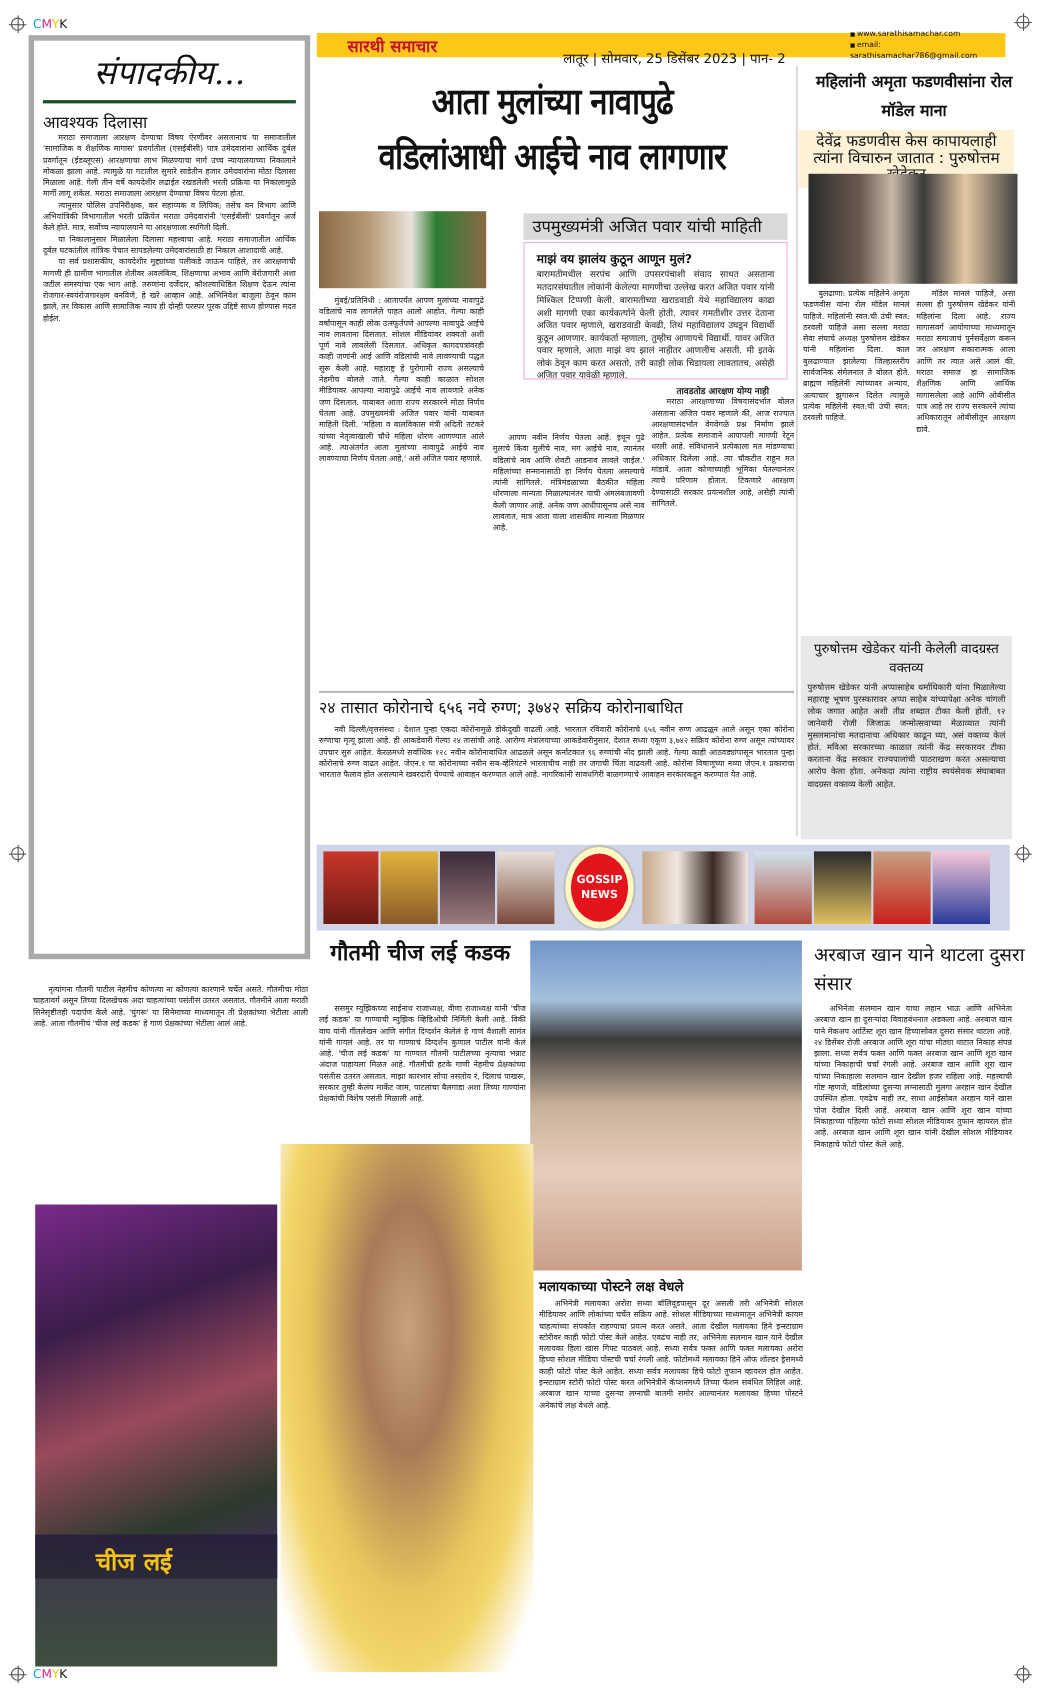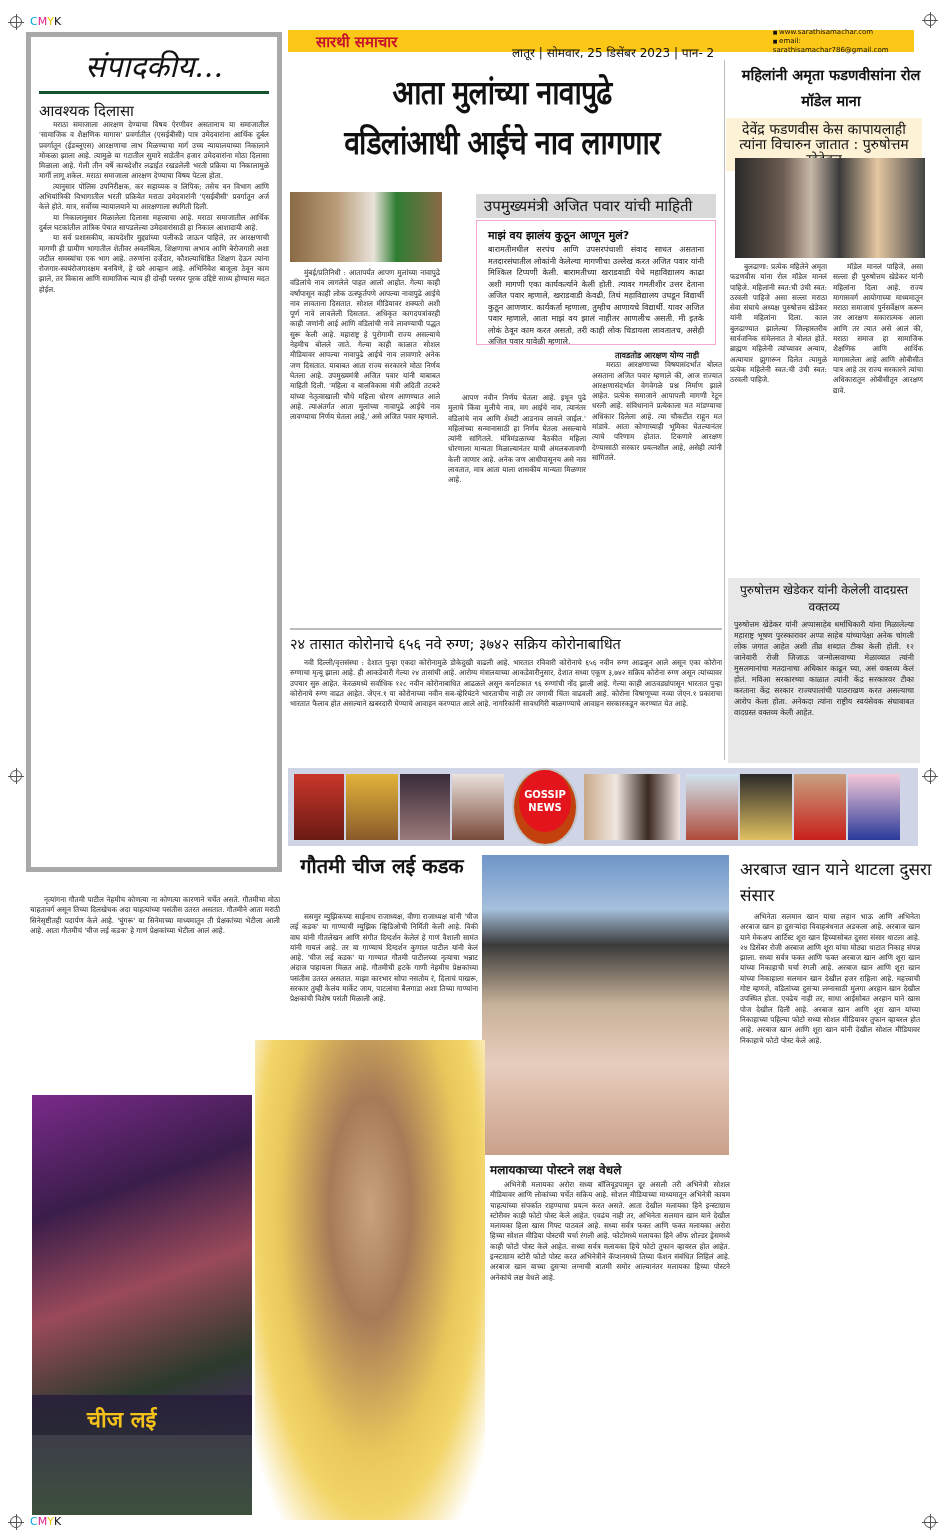--- a/index.html
+++ b/index.html
@@ -44,21 +44,21 @@
 
   
   .corona-rule { left: 290px; top: 628px; width: 432px; height: 2px; background: #bbb; }
   .corona-head { left: 290px; top: 634px; width: 432px; font-family: "DejaVu Sans", sans-serif; font-size: 14.5px; line-height: 20px; white-space: nowrap; }
   .corona-body { left: 290px; top: 658px; width: 432px; }
 
   
   .gossip { left: 288px; top: 768px; width: 630px; height: 78px; background: #cfd4e6; }
   .gossip .tile { position: absolute; top: 6px; height: 66px; }
   .gossip .circle { position: absolute; left: 224px; top: 0; width: 66px; height: 80px; }
-  .gossip .circle .ring { width: 66px; height: 78px; border-radius: 50%; background: #c2410c; border: 2px solid #c0c0c0; display: flex; align-items: flex-start; justify-content: center; }
+  .gossip .circle .ring { width: 66px; height: 78px; border-radius: 50%; background: #fef9c3; border: 2px solid #c0c0c0; display: flex; align-items: center; justify-content: center; }
   .gossip .circle .red { width: 52px; height: 62px; border-radius: 50%; background: #e3141c; color: #fff; font-family: "DejaVu Sans", sans-serif; font-weight: bold; font-size: 10px; line-height: 13px; text-align: center; display: flex; align-items: center; justify-content: center; }
 
   
   .gautami-head { left: 292px; top: 852px; width: 180px; text-align: center; font-family: "DejaVu Sans", sans-serif; font-weight: bold; font-size: 20px; line-height: 29px; }
   .arbaaz-photo { left: 482px; top: 855px; width: 247px; height: 300px; background: linear-gradient(180deg, #6f95c8 0%, #a5c0dd 18%, #3b3b3b 30%, #c8b29a 50%, #e7cdbd 70%, #caa08a 100%); }
   .arbaaz-head { left: 740px; top: 856px; width: 200px; font-family: "DejaVu Sans", sans-serif; font-size: 17px; line-height: 26px; }
   .malaika-head { left: 490px; top: 1162px; width: 240px; font-family: "DejaVu Sans", sans-serif; font-weight: bold; font-size: 12px; line-height: 16px; }
   .malaika-photo { left: 255px; top: 1040px; width: 230px; height: 480px; background: radial-gradient(ellipse at 50% 35%, #caa27e 0%, #a77a58 25%, #e9c65c 55%, #f3d56a 70%, #ffffff 90%); }
   .gautami-photo { left: 32px; top: 1095px; width: 220px; height: 340px; background: linear-gradient(160deg, #7a2a8a 0%, #3a1d4a 30%, #9a4a5a 55%, #2c3a2c 80%, #4a2a6a 100%); }
   .poster-title { left: 32px; top: 1395px; width: 220px; height: 120px; background: linear-gradient(180deg, rgba(40,30,60,0.9), rgba(40,60,40,0.9)); }

